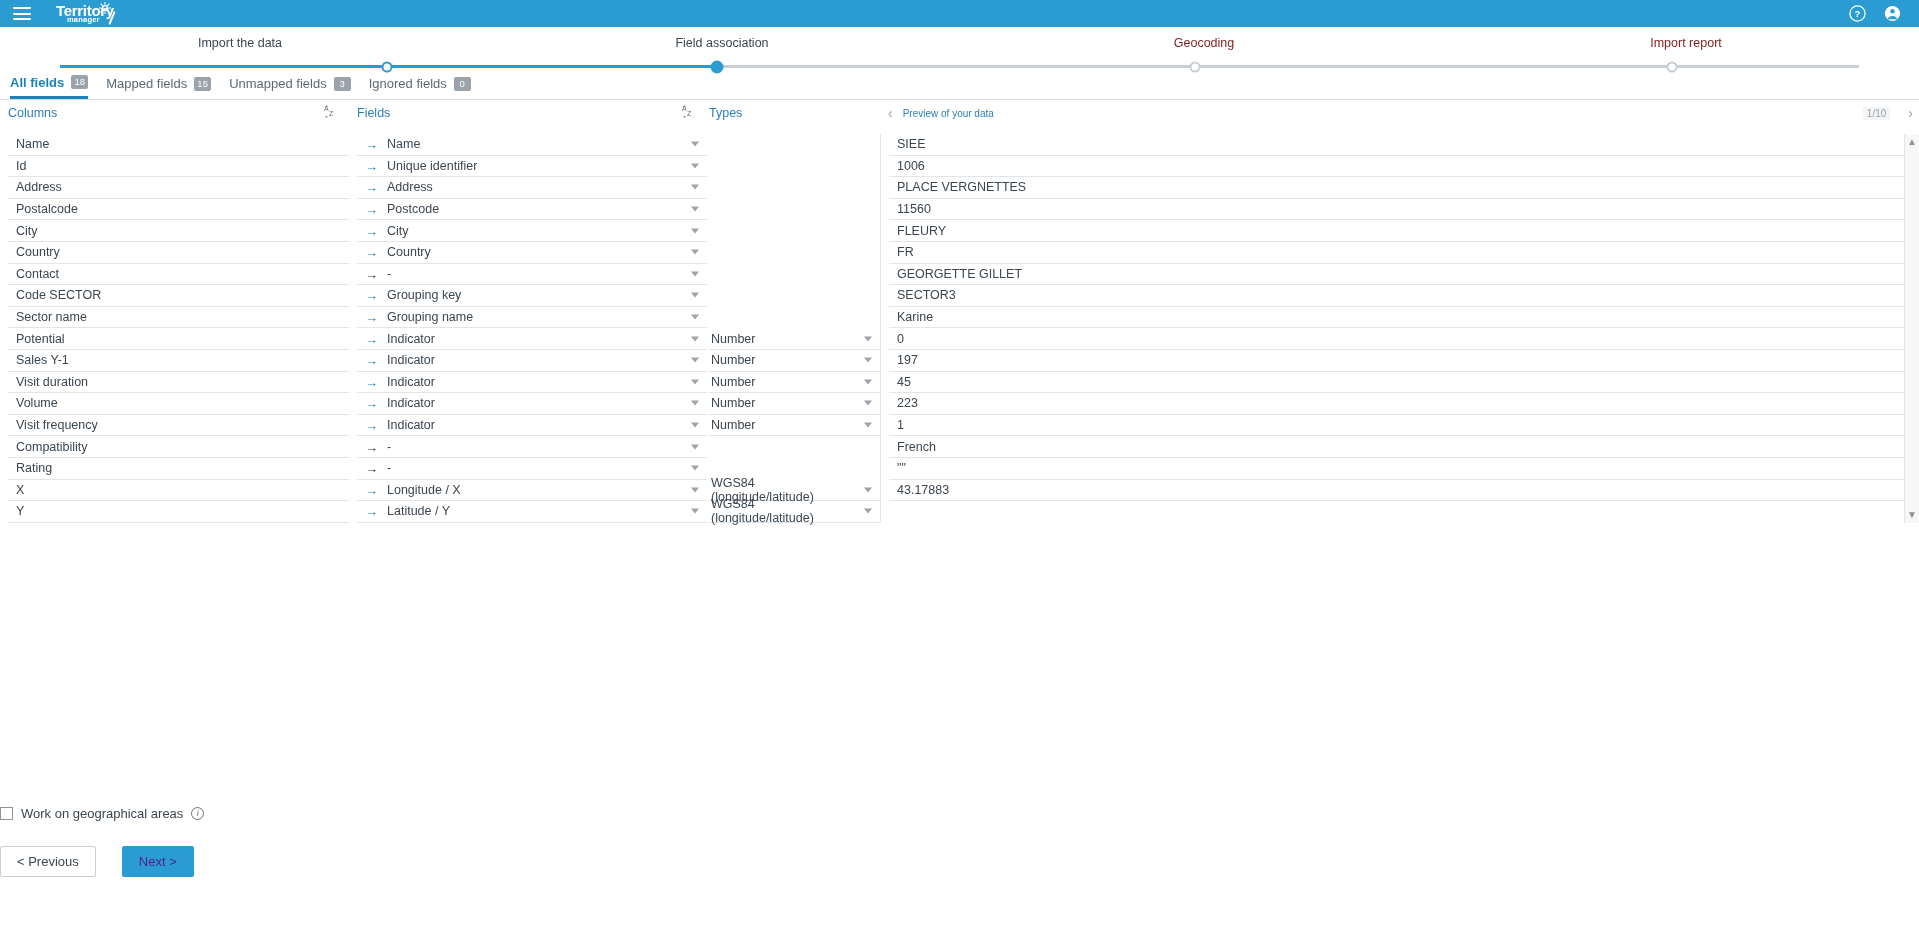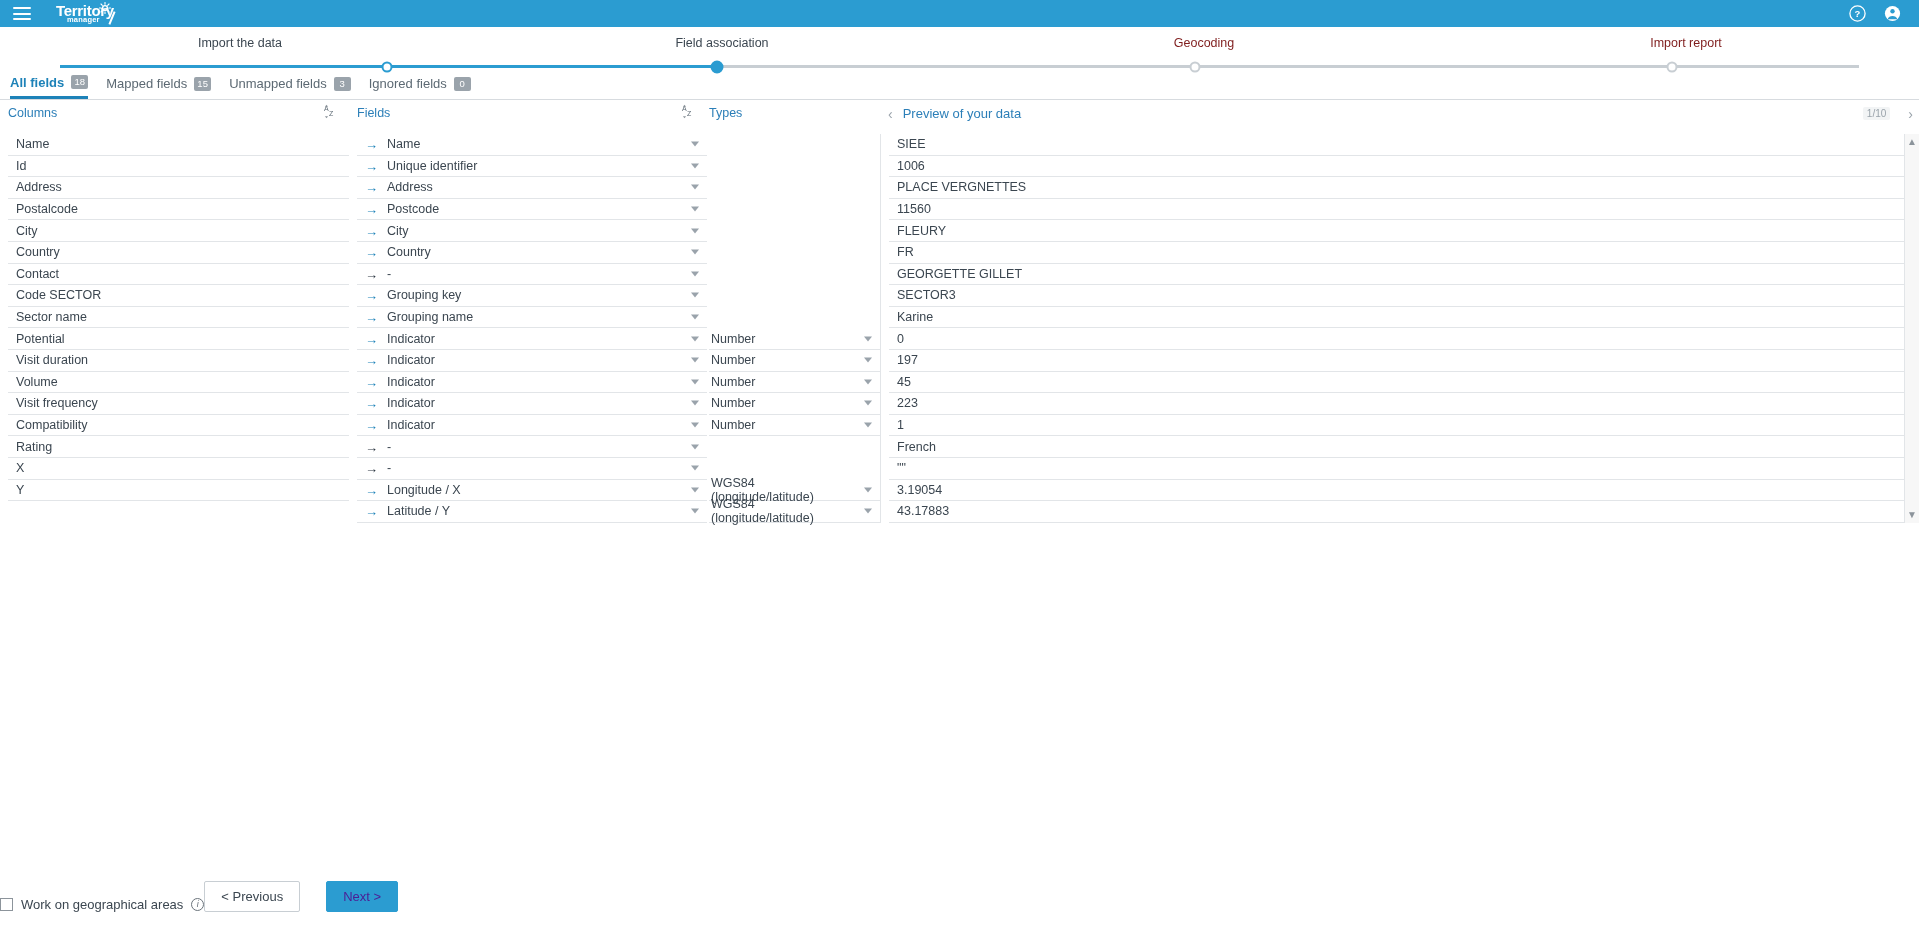--- a/index.html
+++ b/index.html
@@ -157,21 +157,21 @@
 
   .sort-icon {
     position: absolute;
     right: 12px; top: 50%;
     transform: translateY(-50%);
     cursor: pointer;
   }
 
   .preview-head { display: flex; align-items: center; gap: 10px; width: 100%; }
   .chev { color: #9aa3ab; font-size: 14px; cursor: pointer; line-height: 1; user-select: none; }
-  .preview-title { color: #2c7fb8; font-size: 13px; }
+  .preview-title { color: #2c7fb8; font-size: 10px; }
   .page-count {
     margin-left: auto;
     color: #9aa3ab;
     font-size: 10px;
     background: #f2f4f5;
     padding: 1px 4px;
     border-radius: 2px;
   }
 
   
@@ -224,24 +224,24 @@
     justify-content: space-between;
     align-items: center;
     padding: 3px 0;
   }
   .vs-arrow { color: #8c949b; font-size: 10px; line-height: 1; cursor: pointer; }
 
   
   .footer {
     position: absolute;
     left: 0; right: 0;
-    top: 856px;
+    top: 806px;
     display: flex;
-    flex-direction: row;
-    align-items: flex-end;
+    flex-direction: column;
+    align-items: flex-start;
   }
   .chkrow { display: flex; align-items: center; gap: 8px; font-size: 13px; color: #3b4650; }
   .chkbox {
     width: 13px; height: 13px;
     border: 1px solid #8c949b;
     background: #ffffff;
     cursor: pointer;
   }
   .info-icon {
     width: 13px; height: 13px;
@@ -397,20 +397,23 @@
       <div class="cell cell-col">
         <span>Code SECTOR</span>
       </div>
       <div class="cell cell-col">
         <span>Sector name</span>
       </div>
       <div class="cell cell-col">
         <span>Potential</span>
       </div>
       <div class="cell cell-col">
+        <span>Sales Y-1</span>
+      </div>
+      <div class="cell cell-col">
         <span>Visit duration</span>
       </div>
       <div class="cell cell-col">
         <span>Volume</span>
       </div>
       <div class="cell cell-col">
         <span>Visit frequency</span>
       </div>
       <div class="cell cell-col">
         <span>Compatibility</span>
@@ -621,23 +624,20 @@
         <span>223</span>
       </div>
       <div class="cell cell-prev">
         <span>1</span>
       </div>
       <div class="cell cell-prev">
         <span>French</span>
       </div>
       <div class="cell cell-prev">
         <span>""</span>
-      </div>
-      <div class="cell cell-prev">
-        <span>3.19054</span>
       </div>
       <div class="cell cell-prev">
         <span>43.17883</span>
       </div>
     </div>
   <div class="vscroll">
     <span class="vs-arrow">▲</span>
     <span class="vs-arrow">▼</span>
   </div>
 </div>

